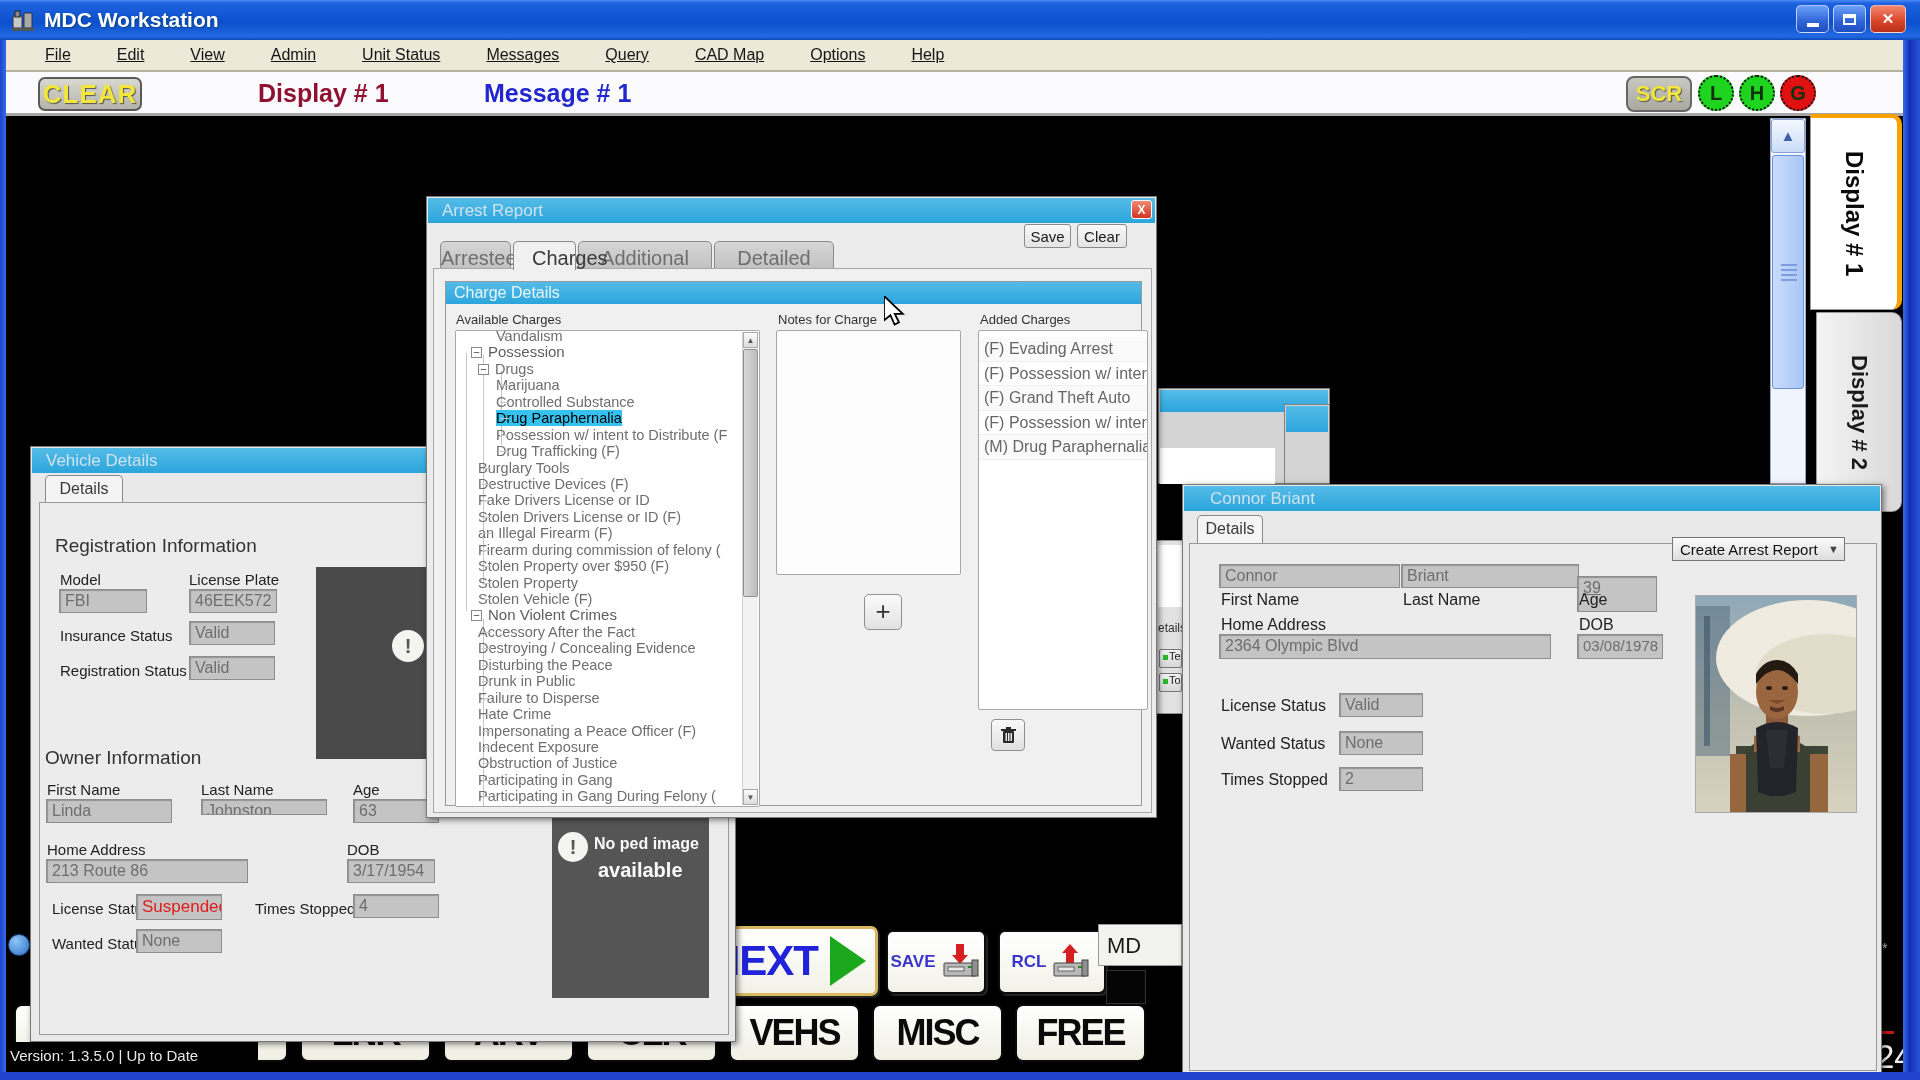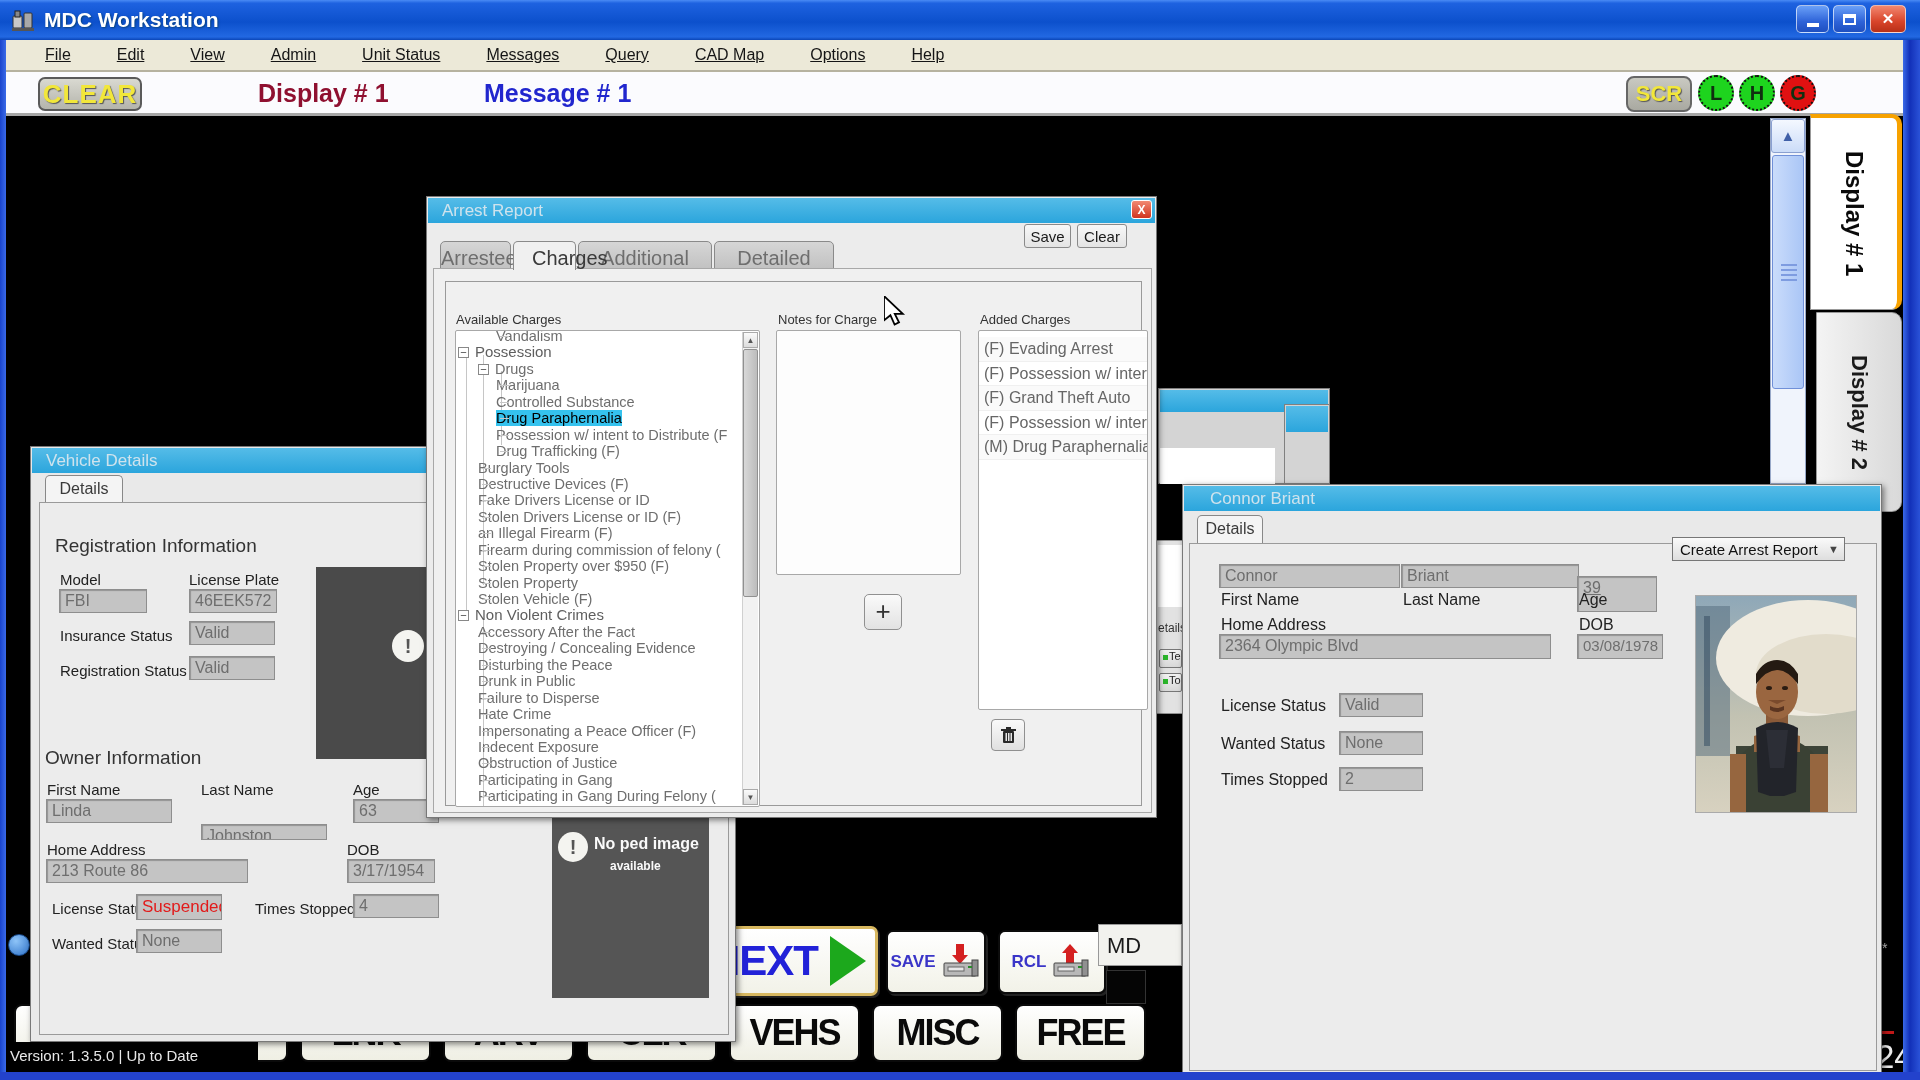--- a/index.html
+++ b/index.html
@@ -106,42 +106,42 @@
   .sliver .frag-btn i { display:inline-block; width:5px; height:5px; background:#2BB52B; margin-right:1px; }
 
   
   .veh-win { left:30px; top:446px; width:706px; height:596px; z-index:3; }
   .veh-img { position:absolute; left:285px; top:120px; width:142px; height:192px; background:#4A4A4A; }
   .excl-circle { position:absolute; width:32px; height:32px; border-radius:50%; background:#F4F4F0; color:#555;
     font-size:20px; font-weight:bold; text-align:center; line-height:32px; }
   .noped { position:absolute; left:521px; top:330px; width:157px; height:221px; background:#555; color:#FAFAFA; }
   .noped .excl-circle { left:6px; top:55px; width:30px; height:30px; line-height:30px; }
   .noped .t1 { position:absolute; left:42px; top:58px; font-size:16px; font-weight:bold; }
-  .noped .t2 { position:absolute; left:58px; top:82px; font-size:12px; font-weight:bold; }
+  .noped .t2 { position:absolute; left:46px; top:82px; font-size:20px; font-weight:bold; }
 
   
   .arrest-win { left:426px; top:196px; width:731px; height:622px; background:#ECECEC; z-index:4; }
   .close-x { position:absolute; right:4px; top:3px; width:21px; height:19px; border-radius:3px;
     background:linear-gradient(#F28A72,#D03420); border:1px solid #fff; color:#fff; font-size:12px; font-weight:bold;
     text-align:center; line-height:18px; }
   .sm-btn { position:absolute; height:24px; background:linear-gradient(#F8F8F8,#E4E4E4); border:1px solid #8A8A8A;
     border-radius:3px; font-size:15px; color:#1A1A1A; text-align:center; padding-top:3px; }
   .rtab { position:absolute; top:44px; height:28px; background:linear-gradient(#D6D6D6,#C2C2C2); border:1px solid #8A8A8A;
     border-radius:5px 5px 0 0; font-size:20px; color:#6E6E6E; text-align:center; padding-top:5px; z-index:1; }
   .rtab.active { background:#F0F0F0; color:#3A3A3A; height:29px; border-bottom:none; z-index:3; }
   .rpanel { position:absolute; left:6px; top:71px; width:719px; height:545px; background:#F0F0F0; border:1px solid #A8A8A8; z-index:2; }
   .groupbox { position:absolute; left:11px; top:12px; width:697px; height:525px; border:1px solid #9A9A9A; }
   .gb-header { position:absolute; left:0; top:0; width:695px; height:22px; color:#EAF6FA; font-size:16px; padding:2px 0 0 8px; }
   .gb-label { position:absolute; font-size:13px; color:#333; }
 
   .tree-box { position:absolute; left:9px; top:48px; width:305px; height:477px; background:#fff; border:1px solid #A8A8A8; border-radius:2px; overflow:hidden; }
   .tree-rows { position:absolute; left:0; top:7px; right:18px; }
   .tree-row { position:relative; height:16.45px; line-height:16.5px; font-size:14.5px; color:#6E6E6E; white-space:nowrap; overflow:hidden; }
   .tree-row.clipped { margin-top:-10px; }
-  .tree-row.i0 { padding-left:2px; } .tree-row.i1 { padding-left:22px; } .tree-row.i2 { padding-left:40px; }
+  .tree-row.i0 { padding-left:15px; } .tree-row.i1 { padding-left:22px; } .tree-row.i2 { padding-left:40px; }
   .tree-row.i0 { color:#5E5E5E; font-size:15px; }
   .tree-row .box-glyph { display:none; }
   .tree-row.has-box .box-glyph { display:inline-block; width:11px; height:11px; border:1px solid #888; background:#fff;
     color:#444; font-size:11px; line-height:9px; text-align:center; margin-right:6px; vertical-align:1px; }
   .tree-row.i1:not(.has-box)::before, .tree-row.i2::before { content:""; position:absolute; top:8px; width:9px; border-top:1px solid #C6C6C6; }
   .tree-row.i1:not(.has-box)::before { left:26px; } .tree-row.i2::before { left:44px; }
   .tree-row.selected .t { background:#35C2EE; color:#000000; }
   .tree-guide { position:absolute; width:0; border-left:1px solid #C6C6C6; }
   .tree-scroll { position:absolute; right:1px; top:1px; width:16px; height:473px; background:#F2F2F2; border-left:1px solid #D0D0D0; }
   .tree-scroll .b { position:absolute; left:0; width:15px; height:16px; background:linear-gradient(#FAFAFA,#DCDCDC); border:1px solid #AAA; font-size:8px; color:#555; text-align:center; line-height:15px; }
@@ -308,21 +308,21 @@
     <span class="flabel" style="left:29px;top:215px;">Registration Status</span>
     <div class="ffield" style="left:158px;top:209px;width:86px;height:24px;">Valid</div>
     <div class="veh-img">
       <div class="excl-circle" style="left:76px;top:63px;">!</div>
     </div>
 
     <span class="fheading" style="left:14px;top:300px;">Owner Information</span>
     <span class="flabel" style="left:16px;top:334px;">First Name</span>
     <div class="ffield" style="left:15px;top:352px;width:126px;height:24px;">Linda</div>
     <span class="flabel" style="left:170px;top:334px;">Last Name</span>
-    <div class="ffield" style="left:170px;top:352px;width:126px;height:16px;margin-top:25px;">Johnston</div>
+    <div class="ffield" style="left:170px;top:352px;width:126px;height:16px;">Johnston</div>
     <span class="flabel" style="left:322px;top:334px;">Age</span>
     <div class="ffield" style="left:322px;top:352px;width:86px;height:24px;">63</div>
     <span class="flabel" style="left:16px;top:394px;">Home Address</span>
     <div class="ffield" style="left:15px;top:412px;width:202px;height:24px;">213 Route 86</div>
     <span class="flabel" style="left:316px;top:394px;">DOB</span>
     <div class="ffield" style="left:316px;top:412px;width:88px;height:24px;">3/17/1954</div>
     <span class="flabel" style="left:21px;top:453px;">License Status</span>
     <div class="ffield red" style="left:105px;top:447px;width:86px;height:26px;">Suspended</div>
     <span class="flabel" style="left:224px;top:453px;">Times Stopped</span>
     <div class="ffield" style="left:322px;top:447px;width:86px;height:24px;">4</div>
@@ -342,20 +342,21 @@
     <div class="sm-btn" style="left:597px;top:27px;width:47px;">Save</div>
     <div class="sm-btn" style="left:650px;top:27px;width:50px;">Clear</div>
 
     <div class="rtab" style="left:13px;width:71px;"><span>Arrestee</span></div>
     <div class="rtab active" style="left:86px;width:63px;padding-left:18px;"><span>Charges</span></div>
     <div class="rtab" style="left:151px;width:134px;"><span>Additional Parties</span></div>
     <div class="rtab" style="left:287px;width:120px;"><span>Detailed Report</span></div>
 
     <div class="rpanel">
       <div class="groupbox">
+        <div class="gb-header cyanbar">Charge Details</div>
         <span class="gb-label" style="left:10px;top:30px;">Available Charges</span>
 
         <div class="tree-box">
           <div class="tree-guide" style="left:10px;top:22px;height:258px;"></div>
           <div class="tree-guide" style="left:27px;top:24px;height:230px;"></div>
           <div class="tree-guide" style="left:45px;top:40px;height:74px;"></div>
           <div class="tree-guide" style="left:27px;top:288px;height:188px;"></div>
           <div class="tree-rows">
 
               <div class="tree-row clipped i2"><span class="t">Vandalism</span></div>

